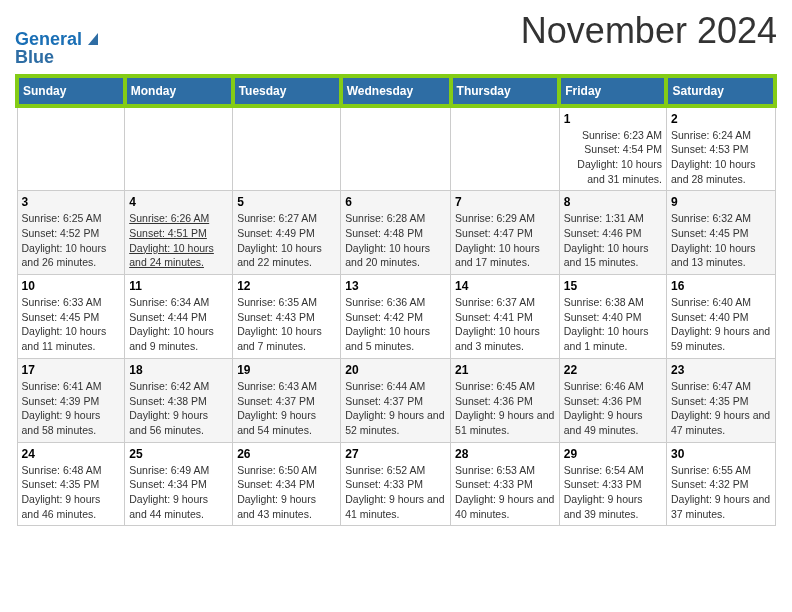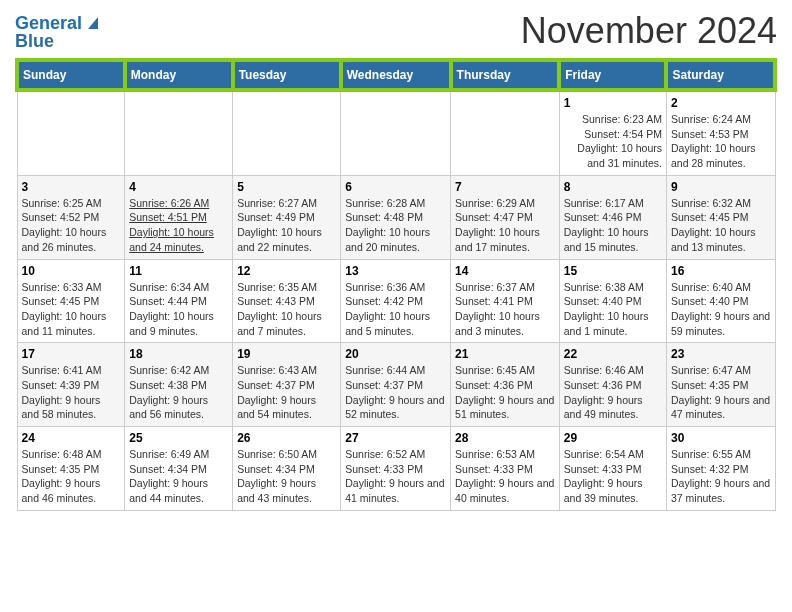--- a/index.html
+++ b/index.html
@@ -12,21 +12,21 @@
     }
     .header-area {
       display: flex;
       align-items: flex-start;
       justify-content: space-between;
       margin-bottom: 6px;
     }
     .logo {
       display: flex;
       align-items: center;
-      margin-top: 4px;
+      margin-top: 20px;
     }
     .logo-text {
       font-size: 18px;
       font-weight: bold;
       color: #333;
       line-height: 1.1;
     }
     .logo-text span {
       color: #1a6fb5;
     }
@@ -164,21 +164,21 @@
 Daylight: 10 hours and 20 minutes.</div>
         </td>
         <td>
           <span class="day-num">7</span>
           <div class="day-info" style="white-space: pre-line;">Sunrise: 6:29 AM
 Sunset: 4:47 PM
 Daylight: 10 hours and 17 minutes.</div>
         </td>
         <td>
           <span class="day-num">8</span>
-          <div class="day-info" style="white-space: pre-line;">Sunrise: 6:17 AM
+          <div class="day-info" style="white-space: pre-line;">Sunrise: 1:31 AM
 Sunset: 4:46 PM
 Daylight: 10 hours and 15 minutes.</div>
         </td>
         <td>
           <span class="day-num">9</span>
           <div class="day-info" style="white-space: pre-line;">Sunrise: 6:32 AM
 Sunset: 4:45 PM
 Daylight: 10 hours and 13 minutes.</div>
         </td>
       </tr>

